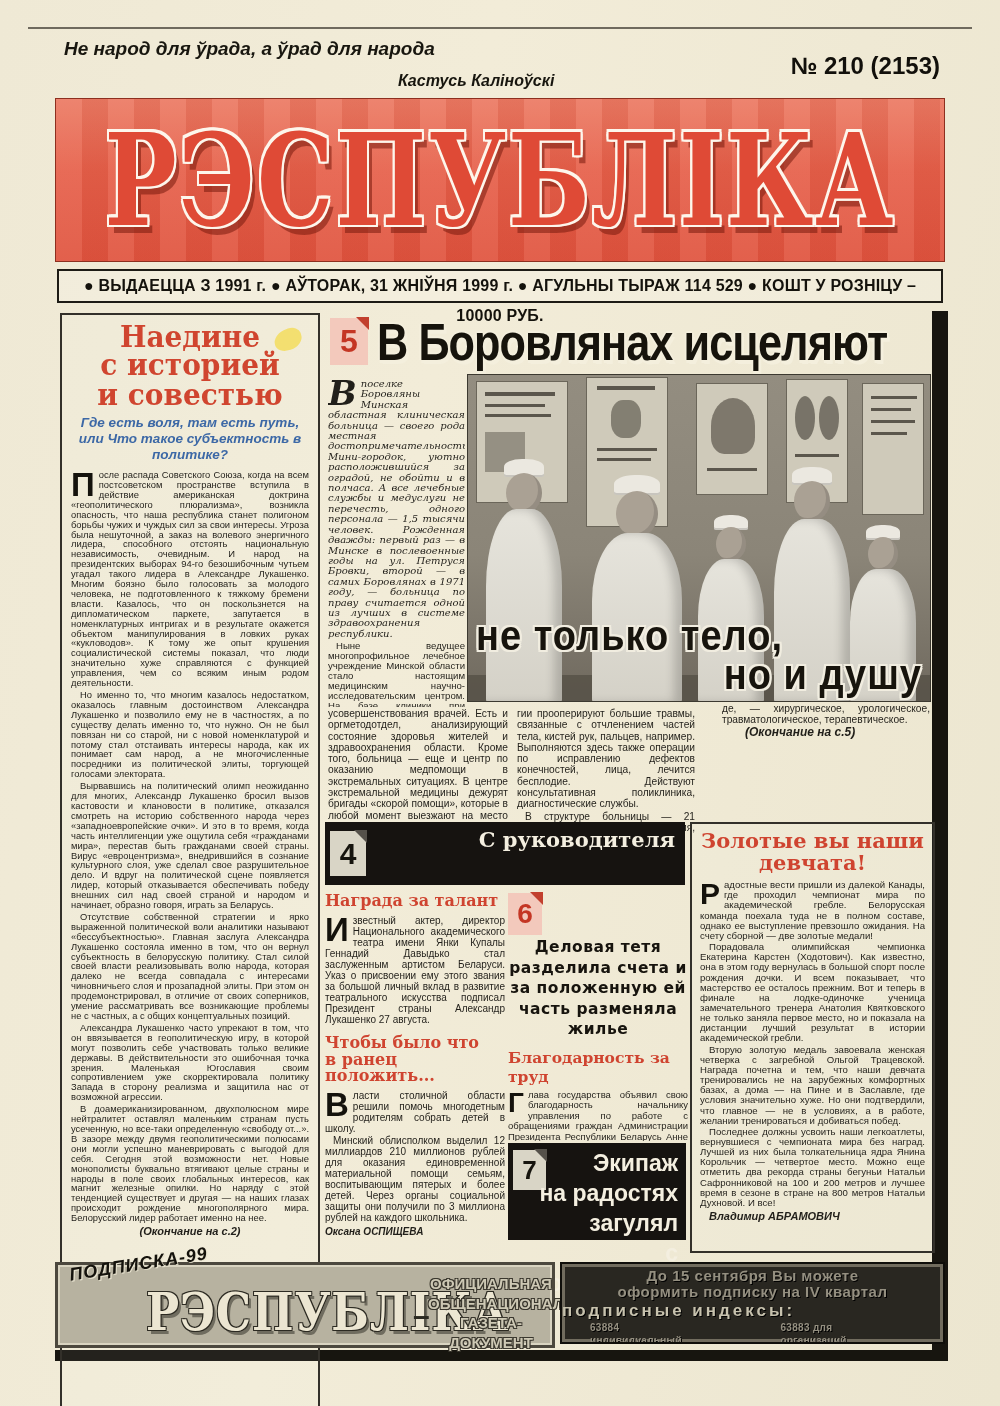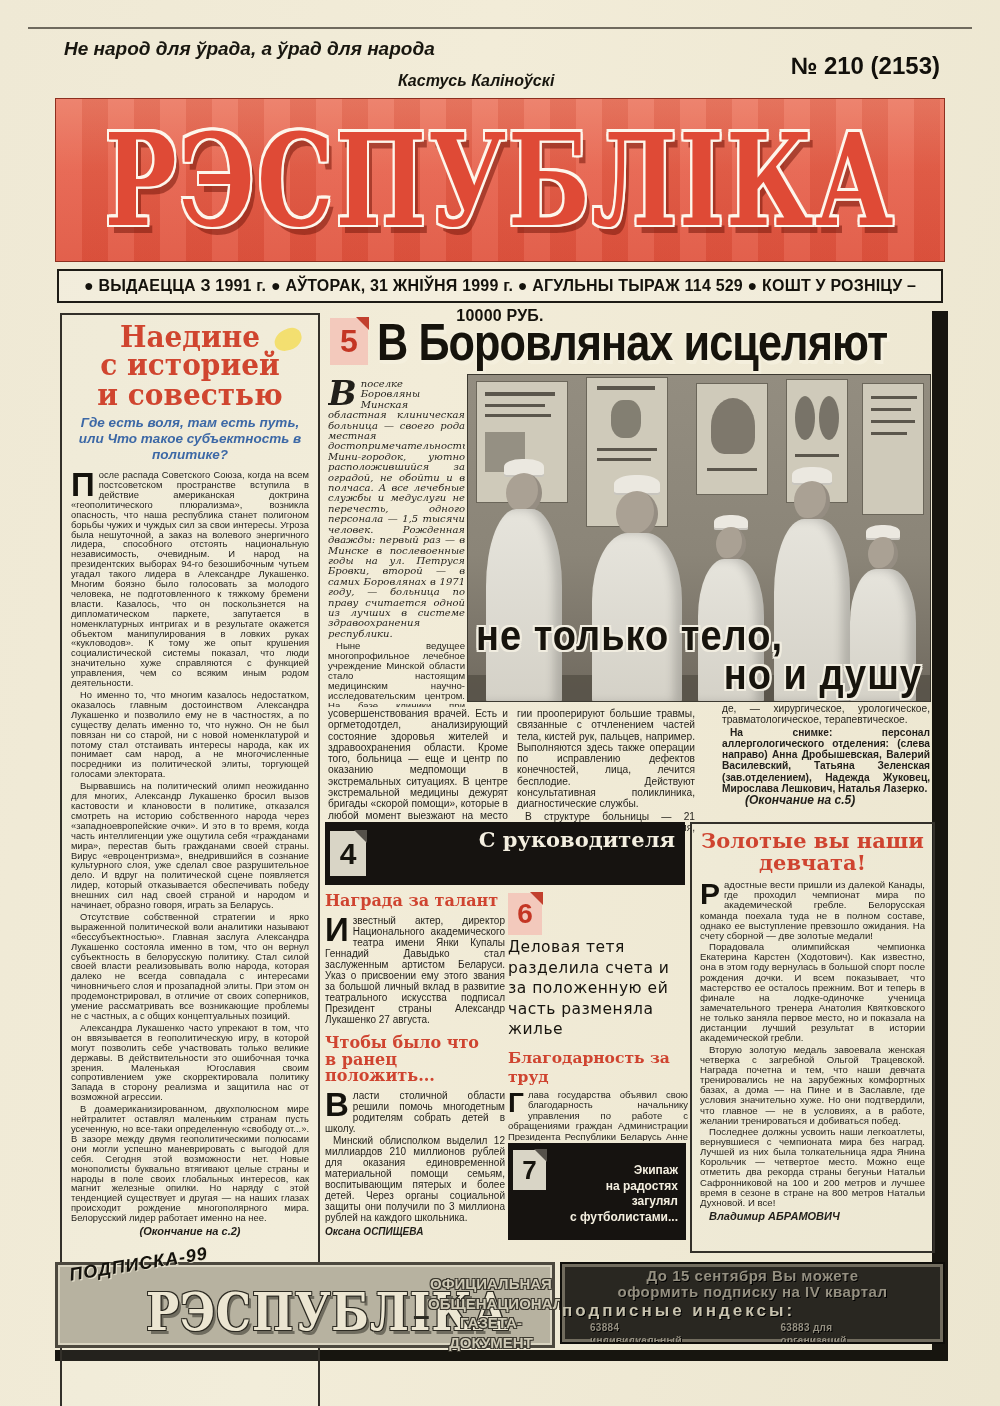--- a/index.html
+++ b/index.html
@@ -102,32 +102,32 @@
   .cap-p{font-weight:bold;}
   .lead-colD .cont{text-align:left;margin-left:23px;font-size:12px;}
 
   
   .banner{position:absolute;background:#161310;color:#f4efe0;}
   .banner4{left:325px;top:822px;width:360px;height:63px;}
   .banner4 .marker{left:5px;top:9px;width:36px;height:45px;font-size:30px;line-height:45px;}
   .banner4 .btxt{position:absolute;right:10px;top:5px;text-align:left;font-family:"DejaVu Serif",serif;font-weight:bold;font-size:21px;line-height:1.26;}
   .banner7{left:508px;top:1143px;width:178px;height:97px;}
   .banner7 .marker{left:5px;top:7px;width:33px;height:40px;font-size:26px;line-height:40px;}
-  .banner7 .btxt{position:absolute;right:8px;top:20px;text-align:right;font-weight:bold;font-size:12px;line-height:1.3;}
+  .banner7 .btxt{position:absolute;right:8px;top:6px;text-align:right;font-weight:bold;font-size:23px;line-height:1.3;}
 
   
   .red-display{font-family:"DejaVu Serif",serif;font-weight:bold;color:#cf4430;}
   .mid-left{position:absolute;left:325px;top:893px;width:180px;height:360px;overflow:hidden;}
   .mid-left h3{font-size:16px;line-height:1.05;margin-bottom:5px;}
   .mid-left p{font-size:10px;line-height:11px;text-align:justify;}
   .mid-left .h2nd{margin-top:10px;}
   .byline{font-weight:bold;font-style:italic;text-align:right;font-size:10.5px;margin-top:3px;}
   .mid-center{position:absolute;left:508px;top:891px;width:180px;height:250px;overflow:hidden;}
   .m6{position:relative;float:left;width:34px;height:42px;font-size:28px;line-height:42px;margin:2px 6px 2px 0;}
-  .aunt-headline{font-size:16.5px;font-weight:normal;line-height:1.33;letter-spacing:.5px;color:#17140e;}
+  .aunt-headline{font-size:16.5px;font-weight:bold;line-height:1.33;letter-spacing:.5px;color:#17140e;text-align:center;}
   .mid-center h3{font-size:15.5px;margin:8px 0 4px 0;clear:both;}
   .mid-center p{font-size:9.5px;line-height:10.4px;text-align:justify;}
   .mid-center .dc{font-size:28px;line-height:23px;}
 
   
   .right-col{
     position:absolute;left:690px;top:822px;width:245px;height:431px;
     border:2px solid #33302a;padding:6px 8px;background:rgba(255,255,255,.05);overflow:hidden;
   }
   .right-col h3{text-align:center;font-size:21px;line-height:1.05;margin-bottom:6px;}
@@ -276,21 +276,20 @@
 
   <div class="lead-col lead-colB">
     <p>усовершенствования врачей. Есть и оргметодотдел, анализирующий состояние здоровья жителей и здравоохранения области. Кроме того, больница — еще и центр по оказанию медпомощи в экстремальных ситуациях. В центре экстремальной медицины дежурят бригады «скорой помощи», которые в любой момент выезжают на место происшествия. А в отделении неотложной микрохирур-</p>
   </div>
   <div class="lead-col lead-colC">
     <p>гии прооперируют большие травмы, связанные с отчленением частей тела, кистей рук, пальцев, например. Выполняются здесь также операции по исправлению дефектов конечностей, лица, лечится бесплодие. Действуют консультативная поликлиника, диагностические службы.</p>
     <p>В структуре больницы — 21 отделение. Ведущие направления, как и преж-</p>
   </div>
   <div class="lead-col lead-colD">
     <p>де, — хирургическое, урологическое, травматологическое, терапевтическое.</p>
-    <p class="cap-p"><span>На снимке:</span><span> персонал аллергологического отделения: (слева направо) Анна Дробышевская, Валерий Василевский, Татьяна Зеленская (зав.отделением), Надежда Жуковец, Мирослава Лешкович, Наталья Лазерко.</span></p>
     <p class="cont">(Окончание на с.5)</p>
   </div>
 
   <section class="banner banner4">
     <div class="marker marker-light"><span>4</span><span class="fold"></span></div>
     <div class="btxt">
       <div>С руководителя</div>
     </div>
   </section>
 

